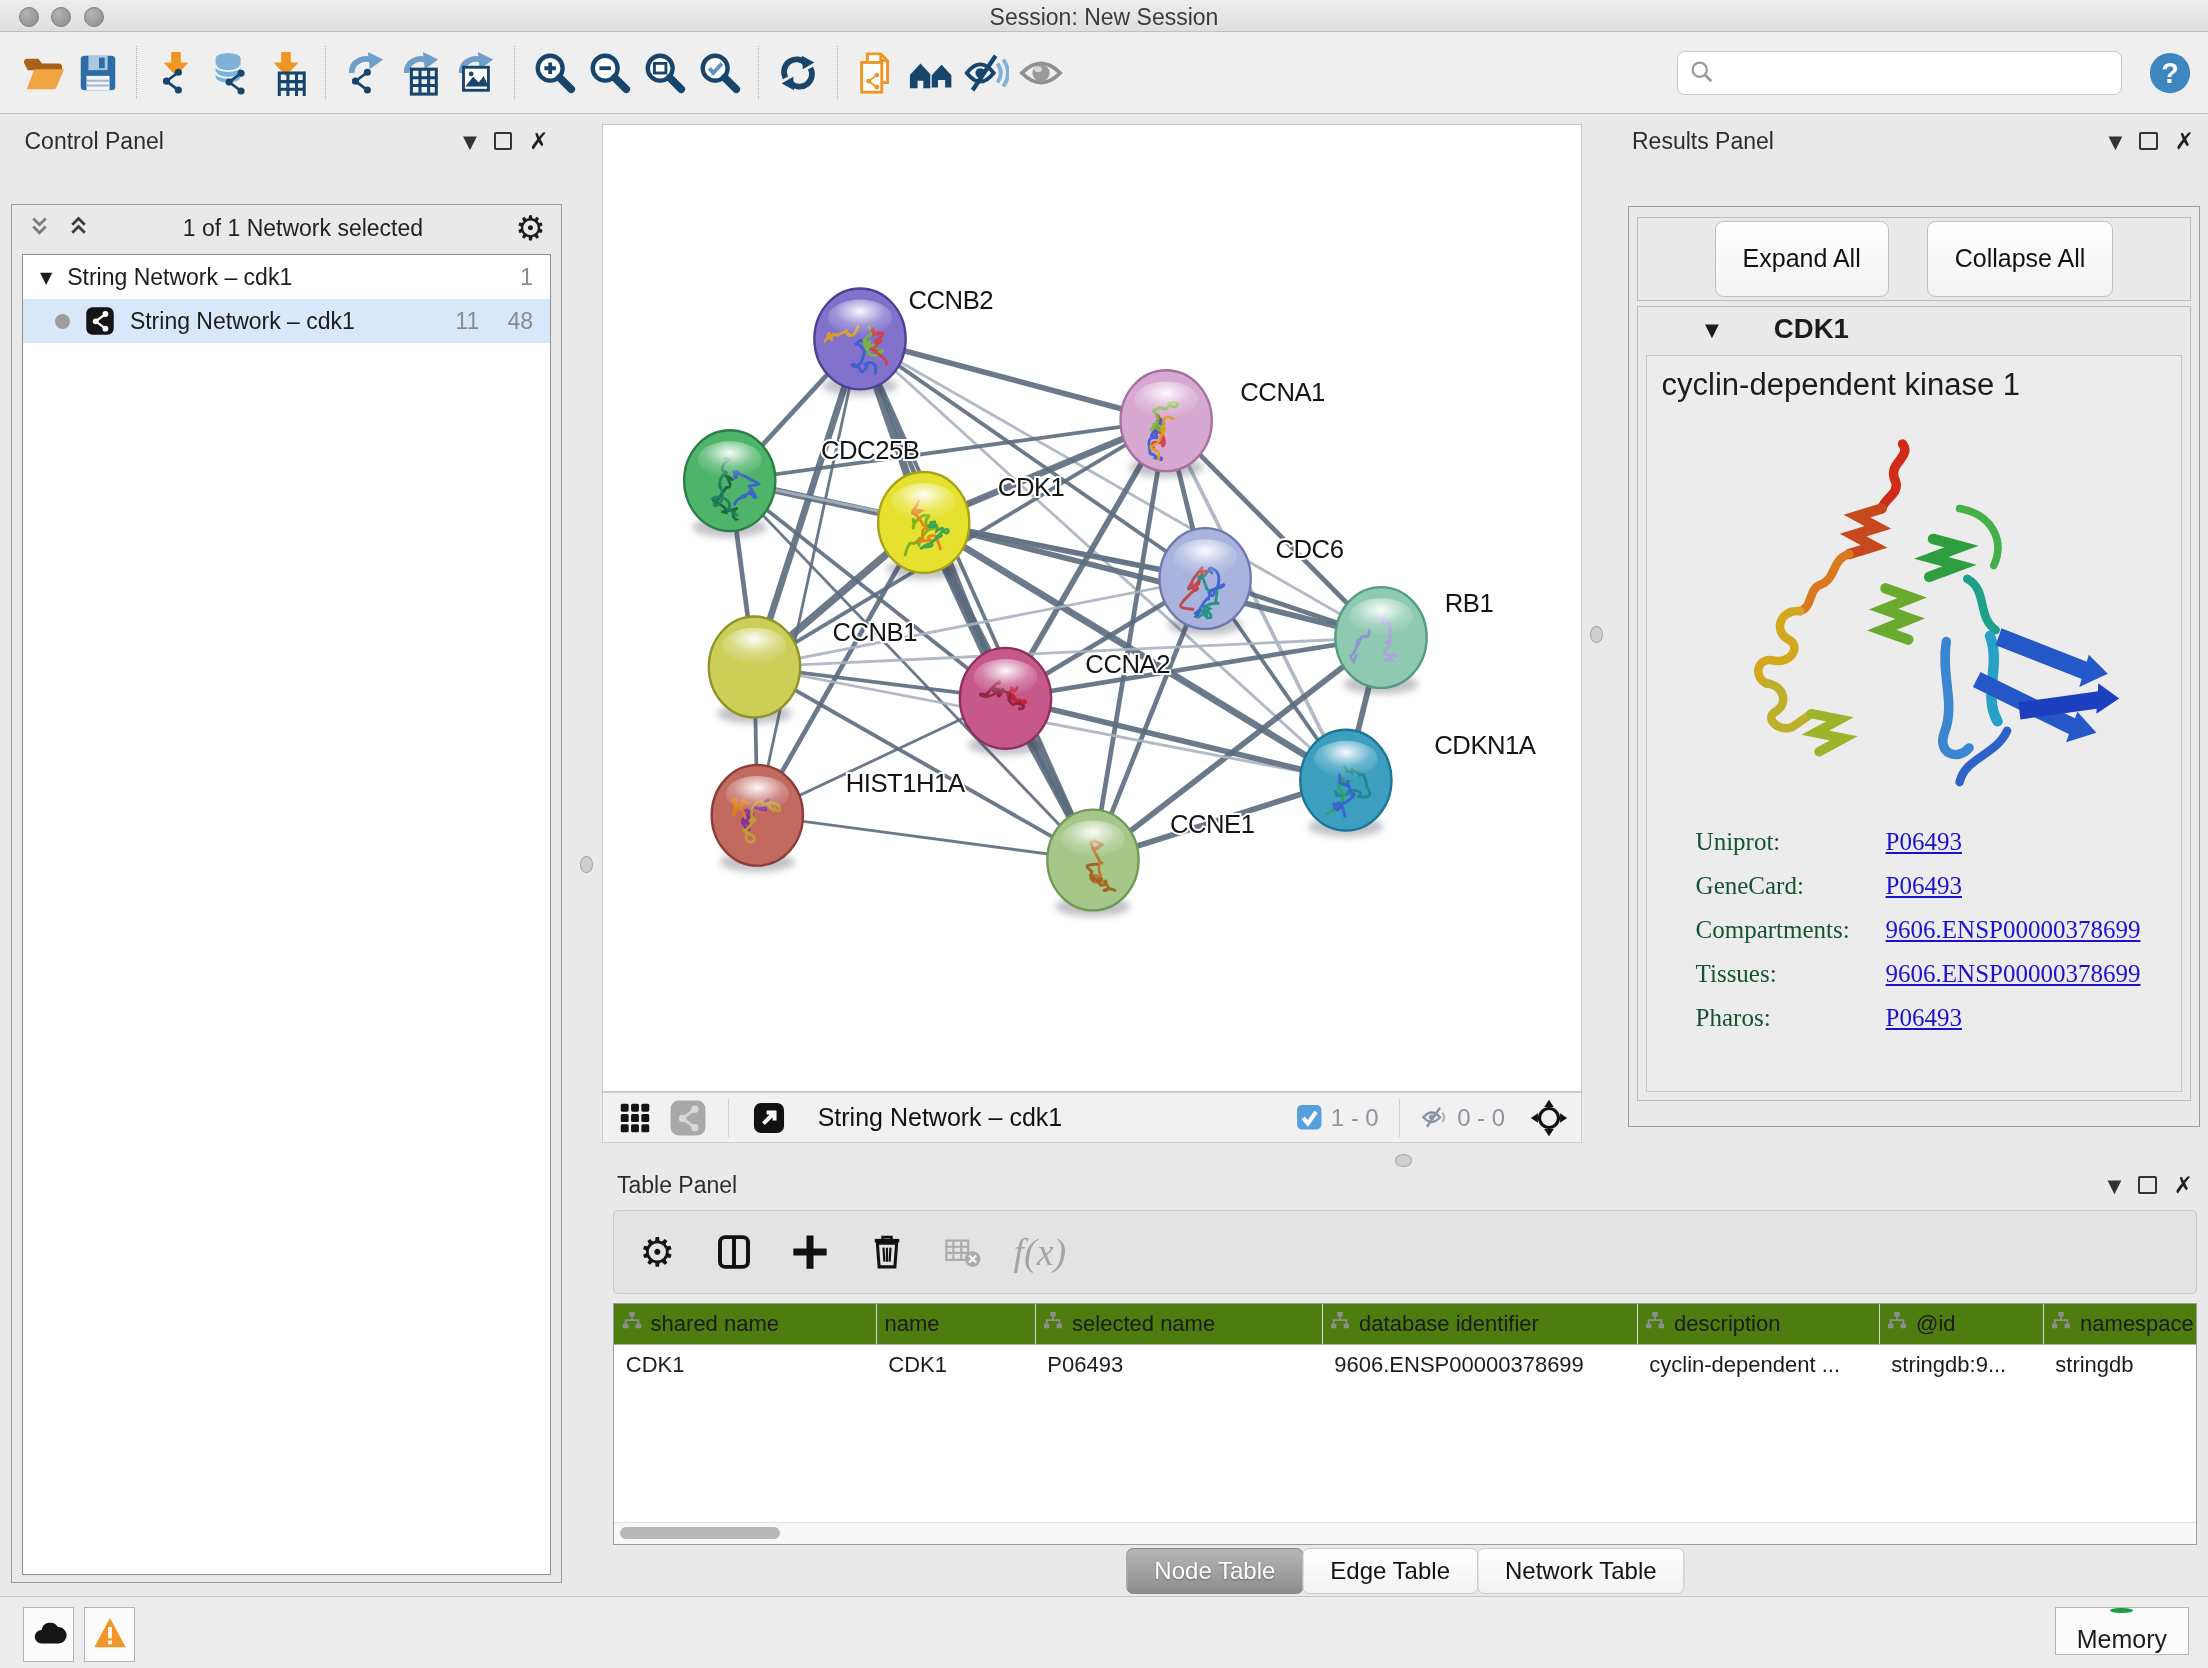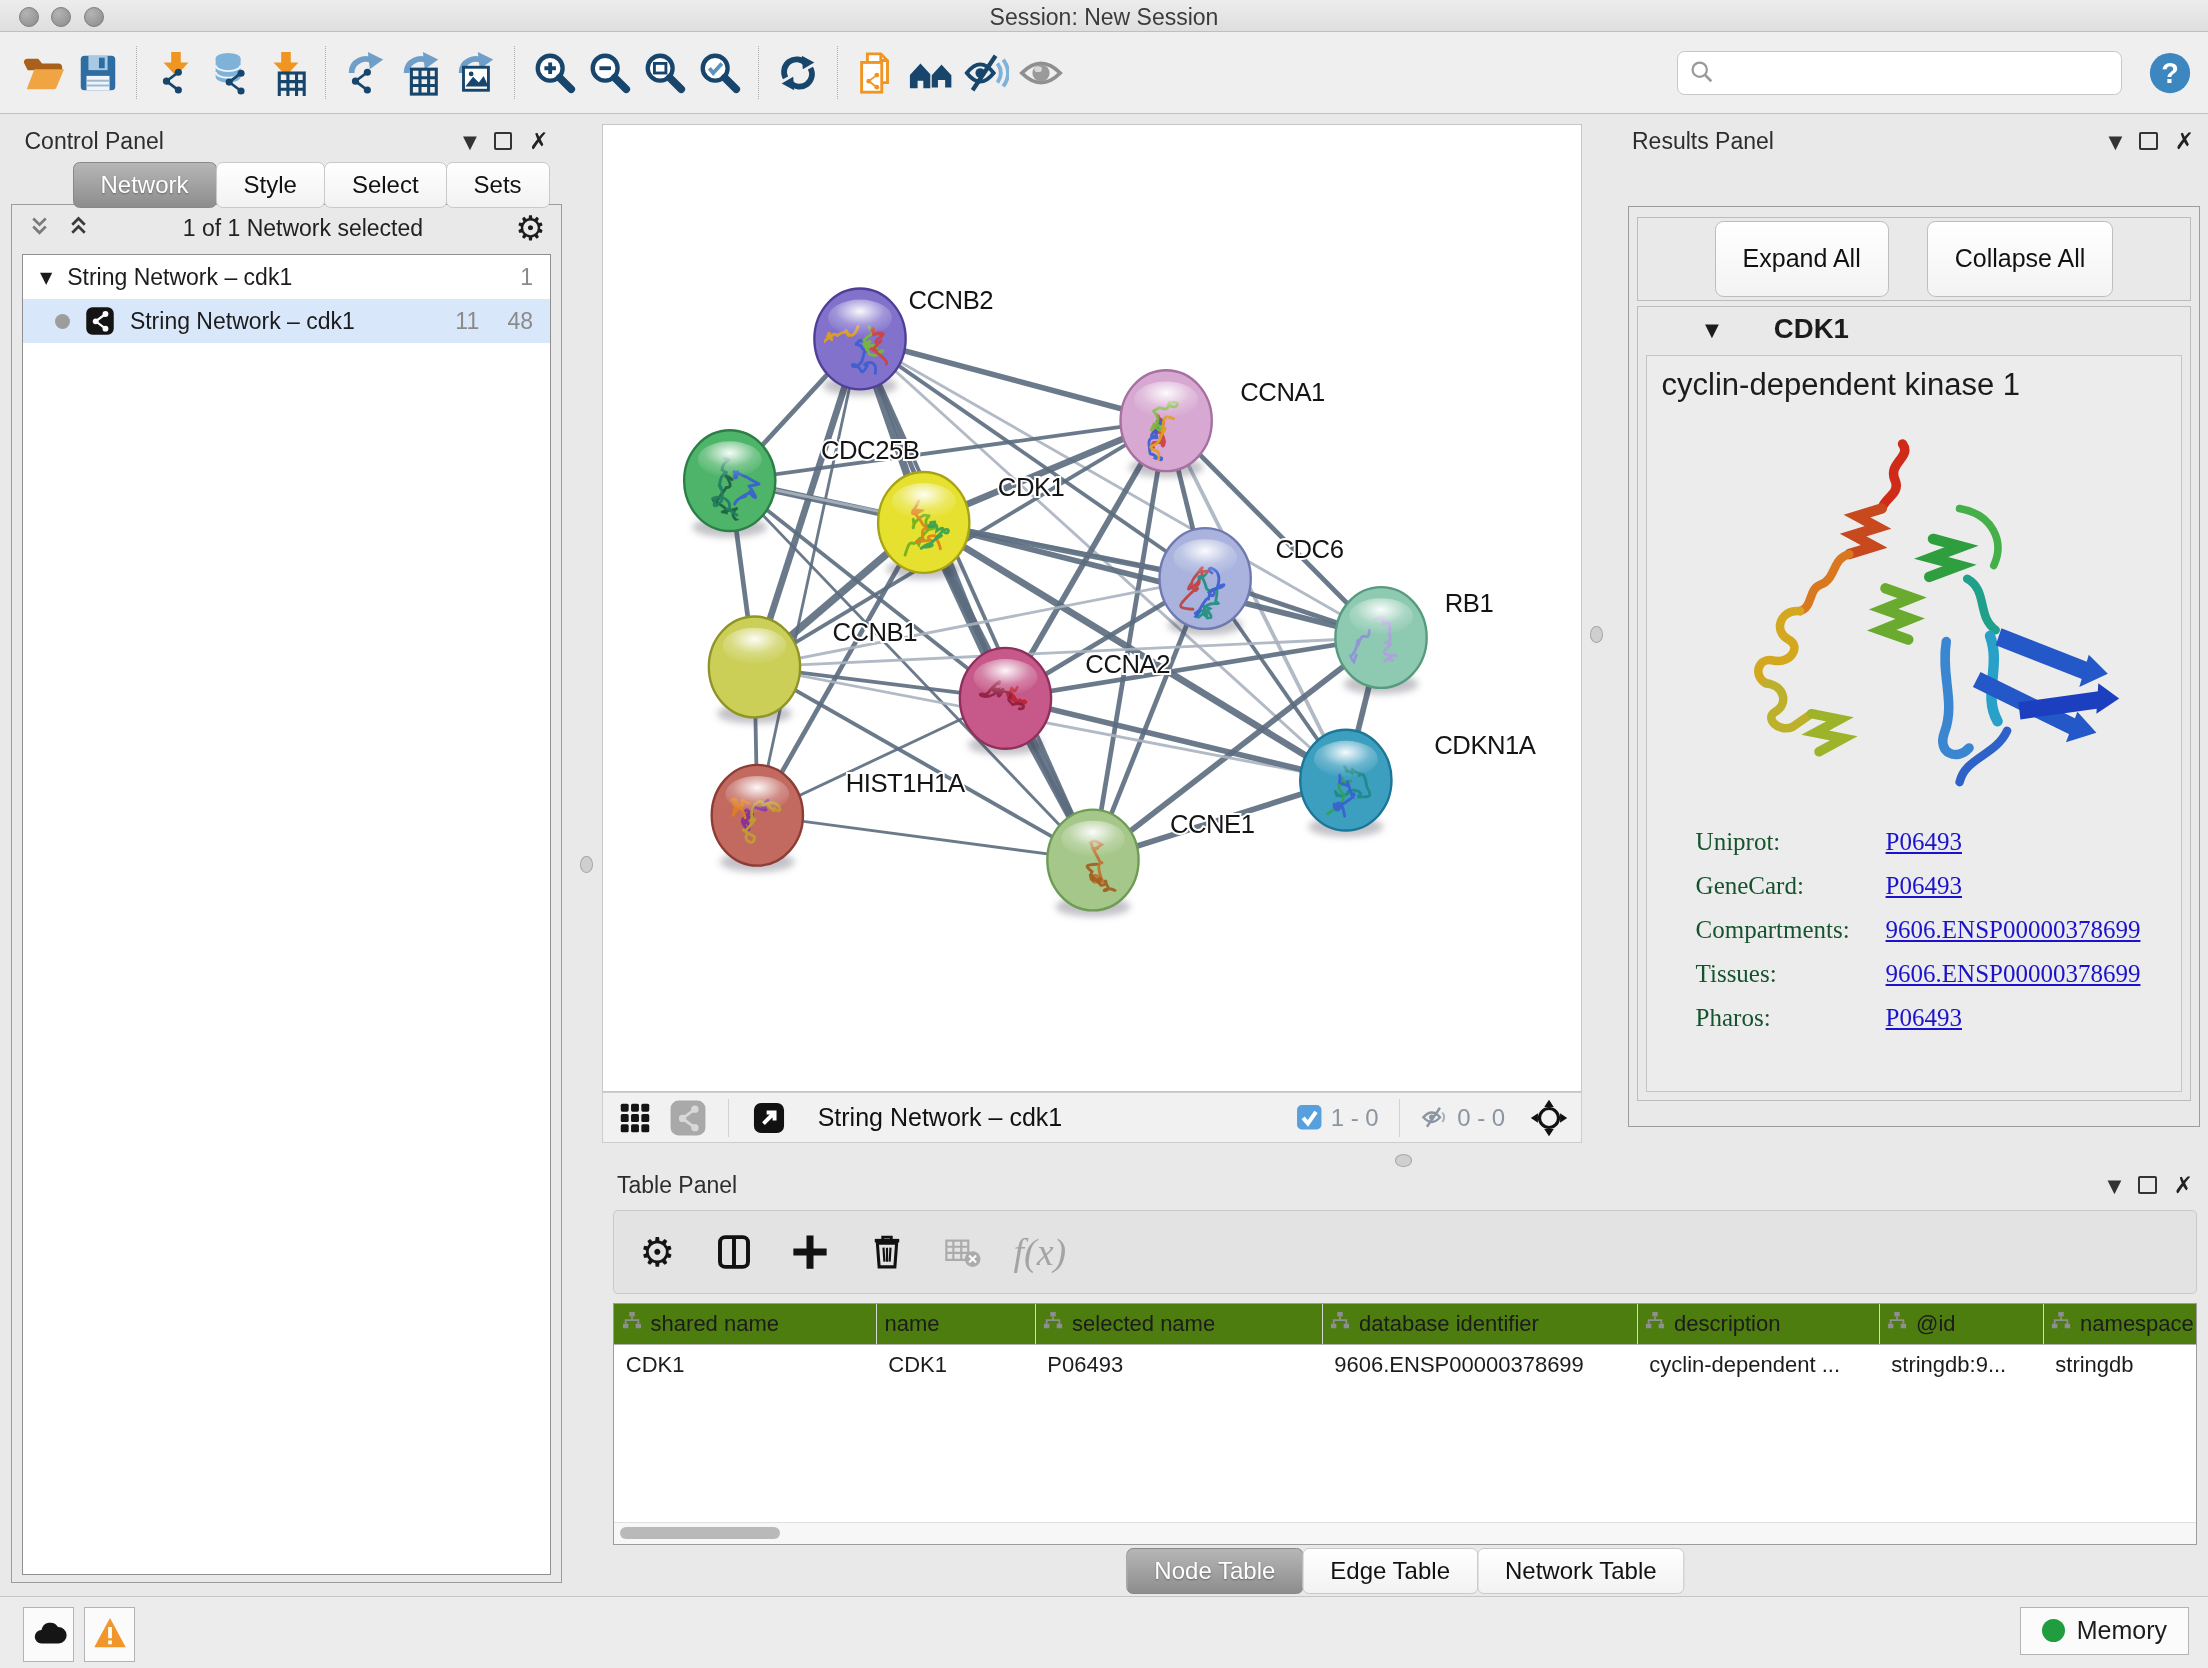--- a/index.html
+++ b/index.html
@@ -109,21 +109,21 @@
   .hscroll{position:absolute;left:0;right:0;bottom:0;height:21px;background:#f7f7f7;border-top:1px solid #e0e0e0;}
   .hthumb{position:absolute;left:5.7px;top:3.8px;width:160px;height:12.4px;background:#b9b9b9;border-radius:6.7px;}
   .tp-tabs{position:absolute;left:50%;transform:translateX(-50%);top:380px;display:flex;}
 
   
   .statusbar{left:0;bottom:0;width:100%;height:71px;background:#ececec;border-top:1px solid #c6c6c6;}
   .sbtn{position:absolute;width:49px;height:53px;background:#fbfbfb;border:1px solid #b4b4b4;
         display:flex;align-items:center;justify-content:center;}
   .sbtn svg{width:36px;height:36px;}
   .membtn{position:absolute;right:19px;top:9.5px;height:46px;padding:0 21px;background:#fbfbfb;border:1px solid #b4b4b4;
-          display:flex;align-items:center;gap:11.4px;font-size:25px;}
+          display:flex;align-items:center;gap:11.4px;font-size:25px;flex-direction:column;}
   .memdot{width:23px;height:23px;border-radius:50%;}
 </style>
 </head>
 <body>
 
 <div id="app">
 
   <div class="abs titlebar">
     <div class="lights">
       <span class="light"></span>
@@ -327,26 +327,20 @@
 
   <div class="abs cpanel">
     <div class="phead">
       <span>Control Panel</span>
       <span class="pbtns">
         <span class="pcaret glyph">▼</span>
         <span class="psq"></span>
         <span class="px glyph">✗</span>
       </span>
     </div>
-    <div class="cp-tabs" id="cp-tabs">
-        <div class="tab active">Network</div>
-        <div class="tab">Style</div>
-        <div class="tab">Select</div>
-        <div class="tab">Sets</div>
-      </div>
     <div class="cp-box">
       <div class="cp-gearrow">
         <span><svg viewBox="0 0 28 30" width="25" height="27">
               <g fill="none" stroke="#7a7a7a" stroke-width="3">
                 <path d="M7 6 l7 7 7-7"></path>
                 <path d="M7 15 l7 7 7-7"></path>
               </g>
             </svg></span>
         <span><svg viewBox="0 0 28 30" width="25" height="27">
               <g fill="none" stroke="#3a3a3a" stroke-width="3">

